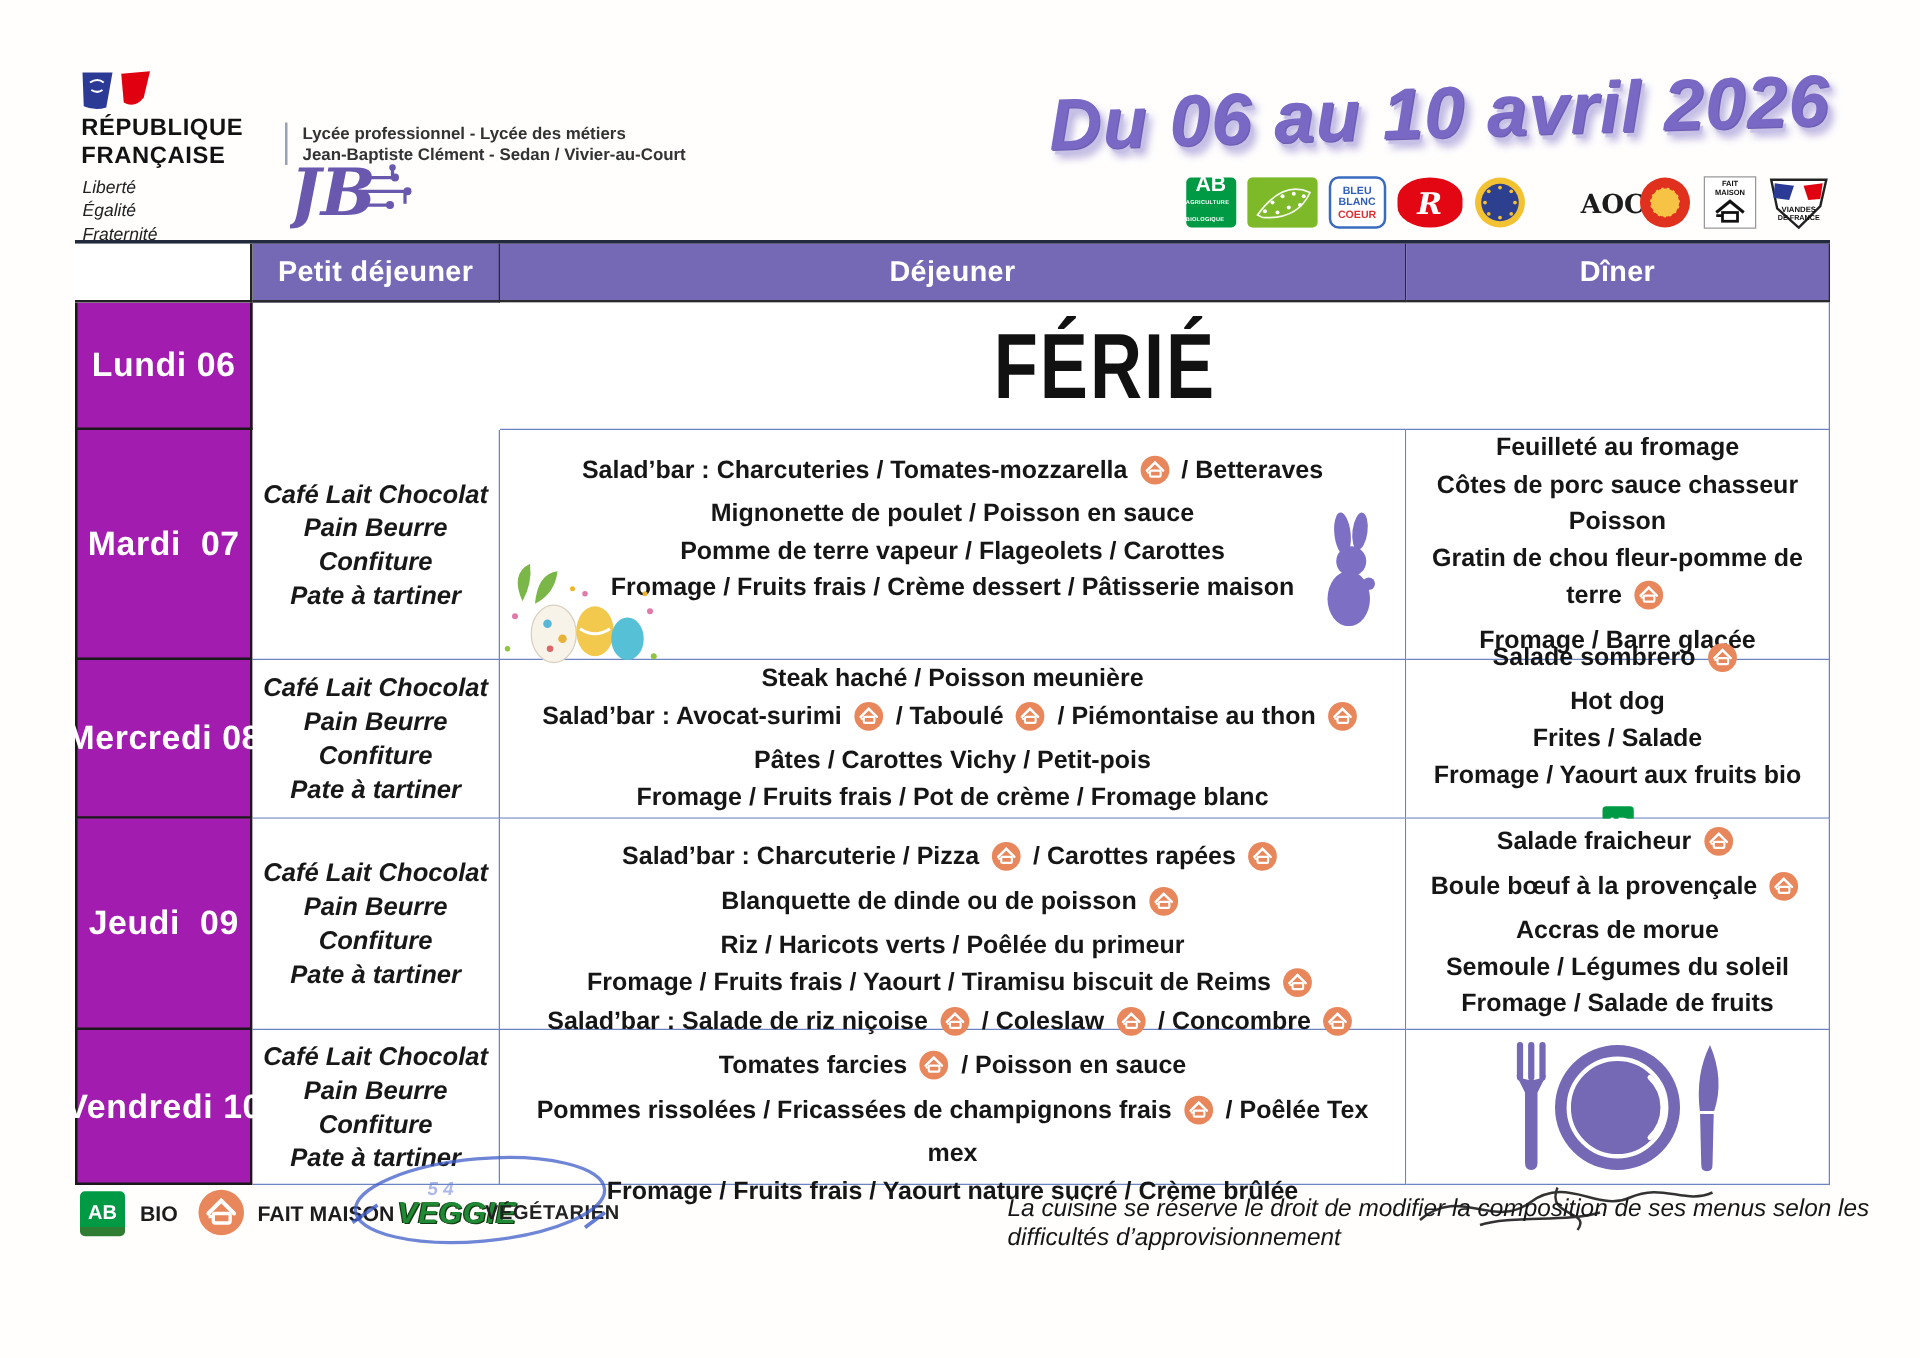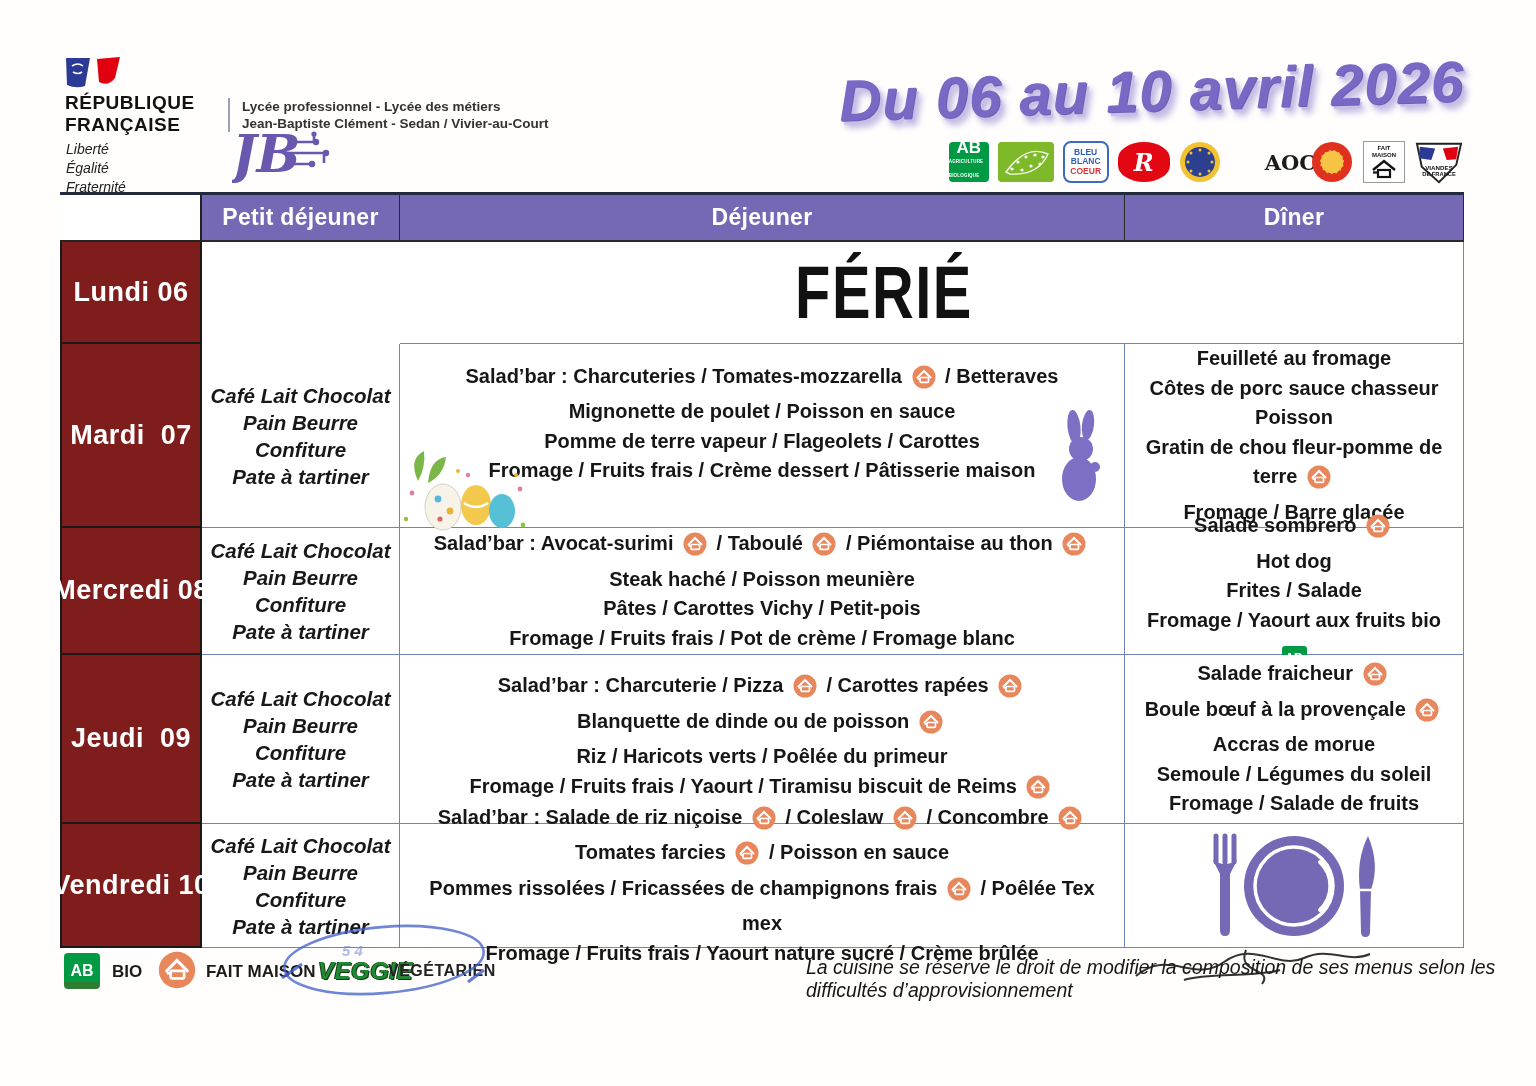--- a/index.html
+++ b/index.html
@@ -31,21 +31,21 @@
   .vf-badge  { width:50px; height:46px; position:relative; }
 
   
   .tbl { left:60px; top:192px; width:1404px; display:grid;
          grid-template-columns:142px 198px 725px 339px;
          grid-template-rows:47px 102px 184px 127px 169px 124px;
          border-top:3px solid #222a3e; background:#fff; }
   .cell { border-right:1.5px solid #6e84c2; border-bottom:1.5px solid #6e84c2; position:relative; background:#fff; }
   .hdr  { background:#7568b5; color:#fff; display:flex; align-items:center; justify-content:center; font-size:23px; font-weight:700; letter-spacing:.3px; border-right:1.5px solid #2a2a2a; border-bottom:2px solid #2a2a2a; }
   .hdr-blank { background:#fff; border-right:2px solid #222; border-bottom:2px solid #222; }
-  .day { background:#7f1d1d; color:#fff; display:flex; align-items:center; justify-content:center; font-size:27px; font-weight:700; letter-spacing:.5px; white-space:pre; border-left:2.5px solid #191919; border-right:2.5px solid #191919; border-bottom:2.5px solid #191919; }
+  .day { background:#a21caf; color:#fff; display:flex; align-items:center; justify-content:center; font-size:27px; font-weight:700; letter-spacing:.5px; white-space:pre; border-left:2.5px solid #191919; border-right:2.5px solid #191919; border-bottom:2.5px solid #191919; }
   .bk { display:flex; flex-direction:column; align-items:center; justify-content:center; text-align:center; font-size:20.5px; font-weight:700; font-style:italic; color:#181818; line-height:27px; }
   .menu-cell { display:flex; flex-direction:column; align-items:center; justify-content:center; text-align:center; font-weight:700; font-size:20px; color:#161616; line-height:29.5px; padding:0 8px; }
   .dinner.menu-cell { padding:0 4px; }
   .menu-line { white-space:normal; }
   .mi { display:inline-block; vertical-align:-6px; margin:0 4px; }
   .mi.ab { width:25px; height:25px; background:linear-gradient(#009a44 78%, #2e7d32 78%); color:#fff; font-size:12px; font-weight:800; font-style:normal; display:inline-flex; align-items:center; justify-content:center; border-radius:3px; line-height:1; }
 
   .menu-logo-cell { display:flex; flex-direction:column; align-items:center; justify-content:center; }
   .menu-script { font-family:"DejaVu Serif", serif; font-style:italic; font-weight:700; font-size:62px; color:#1b1f2b; letter-spacing:-3px; line-height:58px; }
   .ferie-cell { display:flex; align-items:center; justify-content:center; }
@@ -236,37 +236,37 @@
         <div class="menu-line">Fromage / Barre glacée</div>
       </div>
 
     <div class="day">Mercredi 08</div>
     <div class="cell bk">
         <div class="menu-line">Café Lait Chocolat</div>
         <div class="menu-line">Pain Beurre Confiture</div>
         <div class="menu-line">Pate à tartiner</div>
       </div>
     <div class="cell menu-cell">
+        <div class="menu-line">Steak haché / Poisson meunière</div>
         <div class="menu-line">Salad’bar : Avocat-surimi <span class="mi"><svg viewBox="0 0 24 24" width="24" height="24">
               <circle cx="12" cy="12" r="11.5" fill="#e8875c"></circle>
               <path d="M5.5 12.5 L12 6 L18.5 12.5" fill="none" stroke="#fff" stroke-width="2" stroke-linecap="round"></path>
               <rect x="8" y="12.5" width="8.5" height="4.8" rx="1" fill="none" stroke="#fff" stroke-width="1.7"></rect>
               <line x1="5.6" y1="14" x2="8" y2="14" stroke="#fff" stroke-width="1.7"></line>
             </svg></span> / Taboulé <span class="mi"><svg viewBox="0 0 24 24" width="24" height="24">
               <circle cx="12" cy="12" r="11.5" fill="#e8875c"></circle>
               <path d="M5.5 12.5 L12 6 L18.5 12.5" fill="none" stroke="#fff" stroke-width="2" stroke-linecap="round"></path>
               <rect x="8" y="12.5" width="8.5" height="4.8" rx="1" fill="none" stroke="#fff" stroke-width="1.7"></rect>
               <line x1="5.6" y1="14" x2="8" y2="14" stroke="#fff" stroke-width="1.7"></line>
             </svg></span> / Piémontaise au thon <span class="mi"><svg viewBox="0 0 24 24" width="24" height="24">
               <circle cx="12" cy="12" r="11.5" fill="#e8875c"></circle>
               <path d="M5.5 12.5 L12 6 L18.5 12.5" fill="none" stroke="#fff" stroke-width="2" stroke-linecap="round"></path>
               <rect x="8" y="12.5" width="8.5" height="4.8" rx="1" fill="none" stroke="#fff" stroke-width="1.7"></rect>
               <line x1="5.6" y1="14" x2="8" y2="14" stroke="#fff" stroke-width="1.7"></line>
             </svg></span></div>
-        <div class="menu-line">Steak haché / Poisson meunière</div>
         <div class="menu-line">Pâtes / Carottes Vichy / Petit-pois</div>
         <div class="menu-line">Fromage / Fruits frais / Pot de crème / Fromage blanc</div>
       </div>
     <div class="cell menu-cell dinner">
         <div class="menu-line">Salade sombrero <span class="mi"><svg viewBox="0 0 24 24" width="24" height="24">
               <circle cx="12" cy="12" r="11.5" fill="#e8875c"></circle>
               <path d="M5.5 12.5 L12 6 L18.5 12.5" fill="none" stroke="#fff" stroke-width="2" stroke-linecap="round"></path>
               <rect x="8" y="12.5" width="8.5" height="4.8" rx="1" fill="none" stroke="#fff" stroke-width="1.7"></rect>
               <line x1="5.6" y1="14" x2="8" y2="14" stroke="#fff" stroke-width="1.7"></line>
             </svg></span></div>

